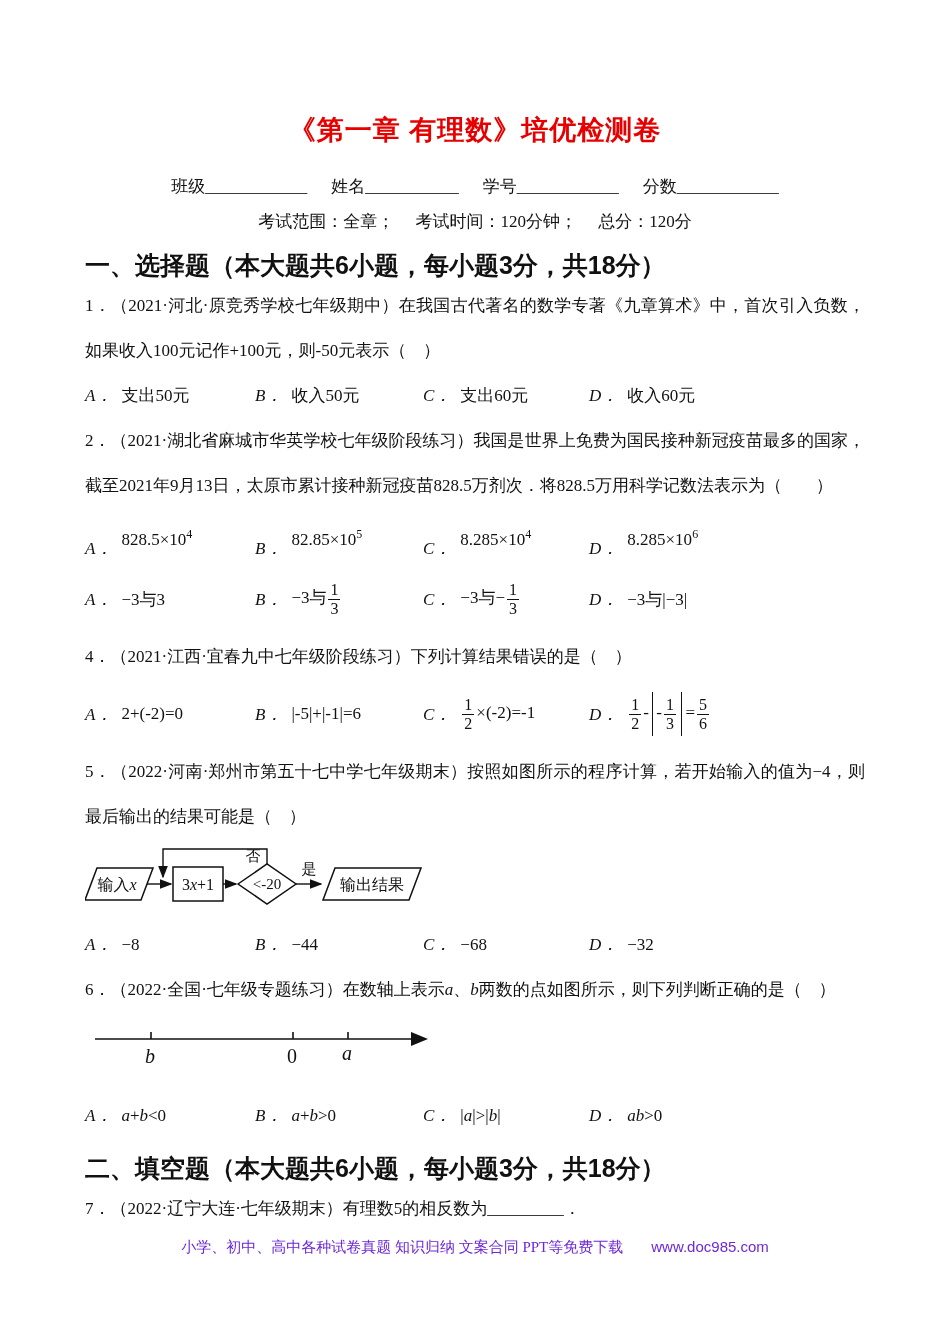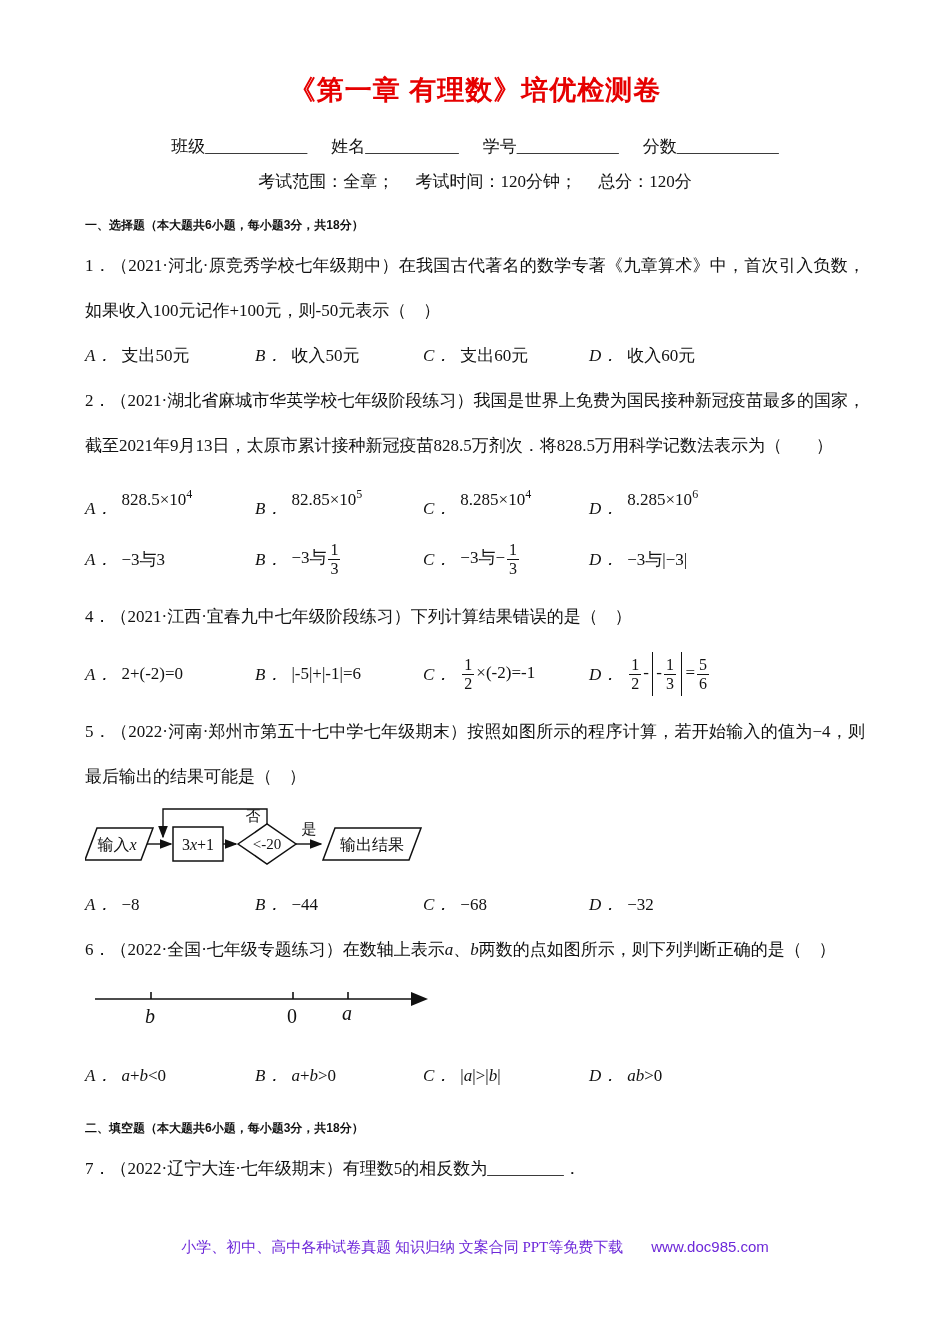--- a/index.html
+++ b/index.html
@@ -1,31 +1,31 @@
 <!DOCTYPE html>
 <html><head>
 <meta charset="utf-8">
 <style>
   html,body{margin:0;padding:0;}
   body{
     width:950px;height:1344px;position:relative;background:#ffffff;
     font-family:"Liberation Serif","DejaVu Serif",serif;
     color:#111;font-size:17px;overflow:hidden;
   }
-  .page{padding:72px 85px 0 85px;}
+  .page{padding:112px 85px 0 85px;}
   .title{
     font-family:"Liberation Sans","DejaVu Sans",sans-serif;
     font-weight:700;font-size:27px;text-align:center;letter-spacing:1px;
   }
   .meta-row{display:flex;justify-content:center;gap:24px;margin-top:26px;line-height:26px;}
   .meta-field{white-space:nowrap;}
   .exam-row{text-align:center;margin-top:9px;line-height:26px;}
   .sec{
     font-family:"Liberation Sans","DejaVu Sans",sans-serif;
-    font-weight:700;font-size:12px;line-height:36px;margin-top:12px;
+    font-weight:700;font-size:25px;line-height:36px;margin-top:12px;
   }
   .stem{line-height:45px;text-align:justify;}
   .opts{display:flex;line-height:45px;align-items:center;}
   .opts.tall{min-height:70px;line-height:normal;}
   .opts.q2row{min-height:52px;line-height:normal;align-items:flex-end;padding-bottom:4px;}
   .opt{display:flex;align-items:center;}
   .opt:nth-child(1){width:170px;}
   .opt:nth-child(2){width:168px;}
   .opt:nth-child(3){width:166px;}
   .opt:nth-child(4){flex:1;}

